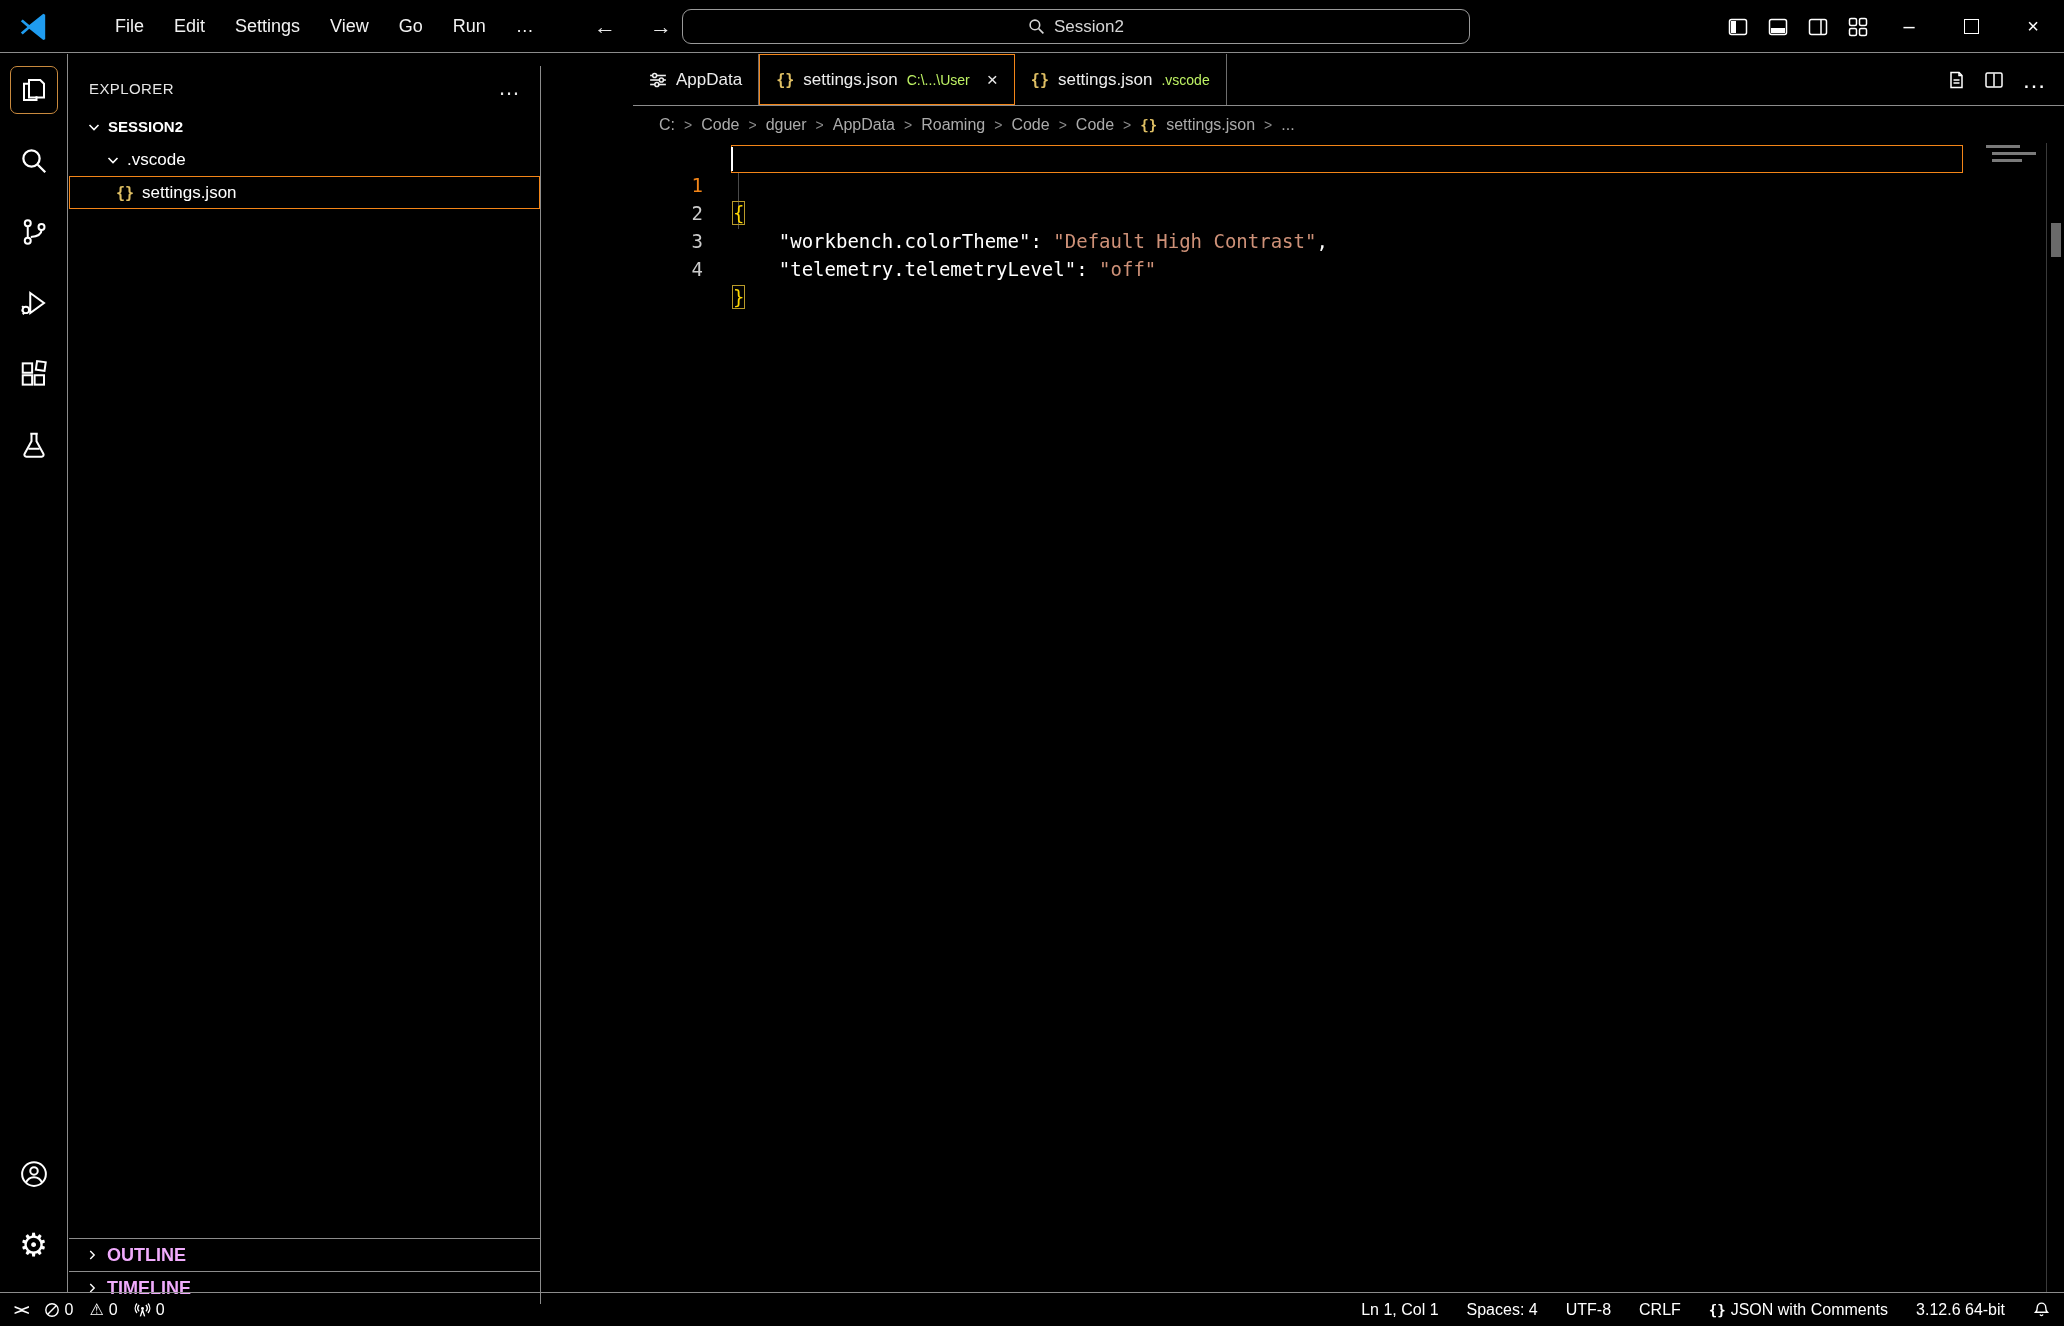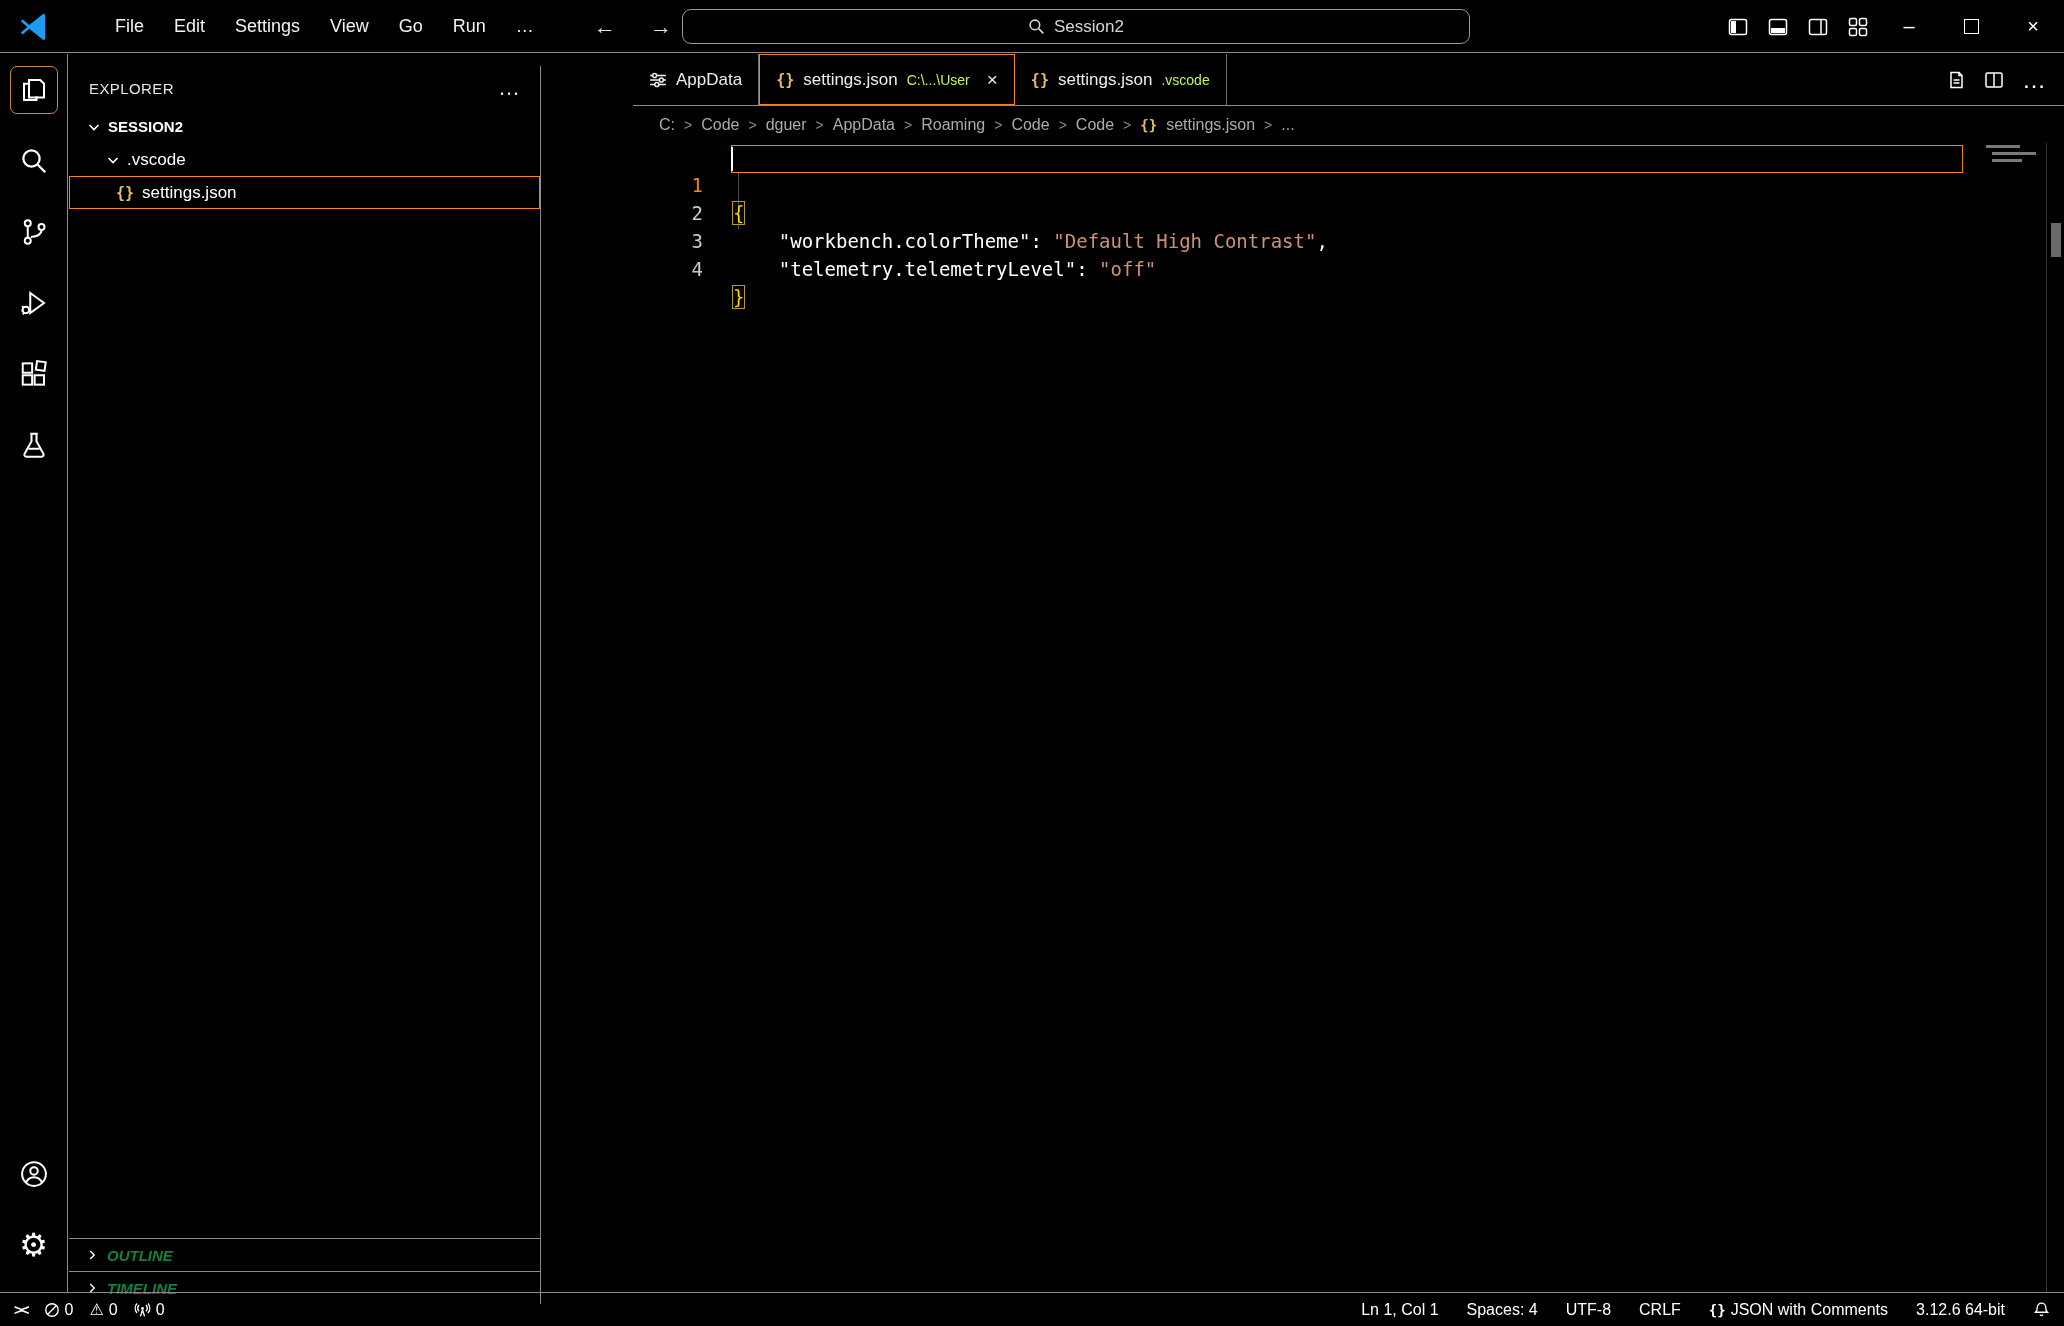--- a/index.html
+++ b/index.html
@@ -38,21 +38,21 @@
   .sb-more { margin-left:auto; font-size:22px; color:#e6e6e6; line-height:0.4; }
   .tree-row { height:33px; display:flex; align-items:center; font-size:17px; color:#fff; white-space:nowrap; }
   .tree-row .chev { width:16px; height:16px; flex:0 0 16px; margin-right:6px; }
   .row-root { padding-left:17px; font-weight:bold; font-size:15px; }
   .row-vscode { padding-left:36px; }
   .row-settings { padding-left:46px; border:1px solid #f38518; }
   .row-hello { padding-left:33px; }
   .file-json-glyph { color:#e0c064; font-size:15px; font-weight:bold; margin-right:8px; font-family:"DejaVu Sans Mono", monospace; }
   .sb-sections { position:absolute; left:0; bottom:0; width:100%; }
   .sb-section { height:33px; border-top:1px solid #8c8c8c; display:flex; align-items:center; padding-left:16px; gap:8px; }
-  .sb-section .label { font-weight:bold; font-size:15px; color:#15803d;font-style:italic; }
+  .sb-section .label { font-weight:bold; font-size:18px; color:#f0abfc; }
 
   
   .editor { position:absolute; left:633px; top:54px; width:1431px; height:1238px; }
   .tabbar { position:absolute; left:0; top:0; width:100%; height:52px; border-bottom:1px solid #8c8c8c; display:flex; align-items:stretch; }
   .tab { display:flex; align-items:center; gap:9px; padding:0 16px; border-right:1px solid #6e6e6e; font-size:17px; color:#ededed; }
   .tab.active { border:1px solid #f38518; }
   .tab .desc { font-size:14px; color:#bef264; }
   .tab .close { margin-left:8px; font-size:19px; color:#e8e8e8; }
   .tab .json-ic { color:#e0c064; font-weight:bold; font-family:"DejaVu Sans Mono", monospace; font-size:15px; }
   .tab-actions { margin-left:auto; display:flex; align-items:center; gap:18px; padding-right:18px; }

